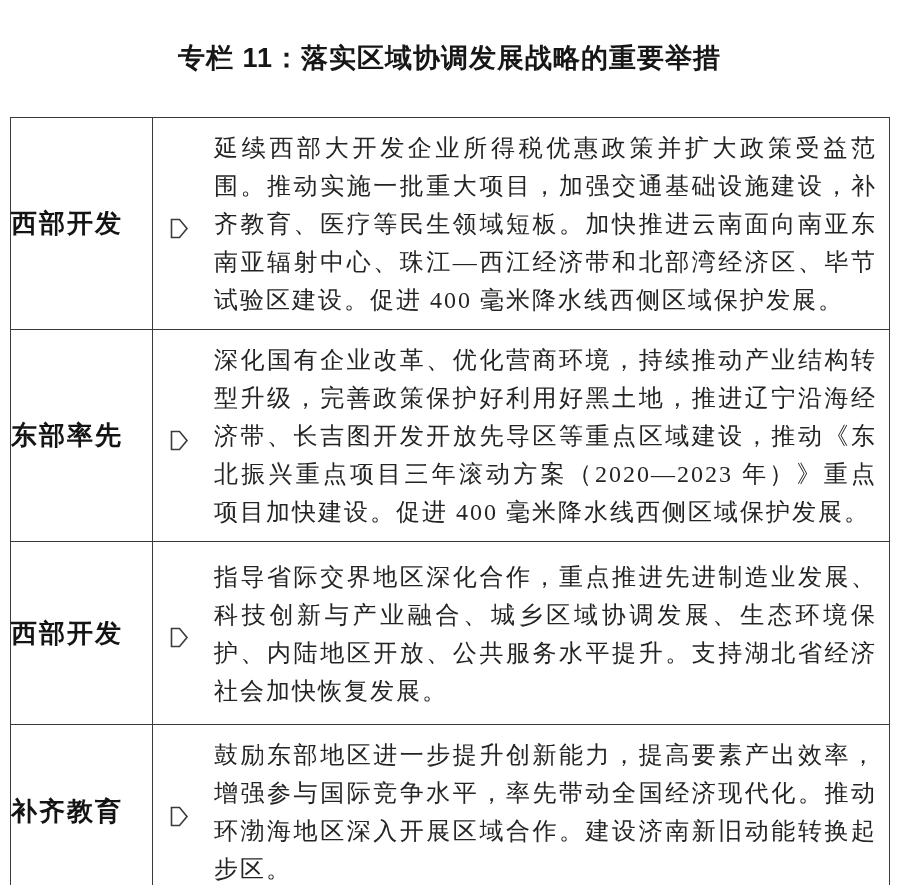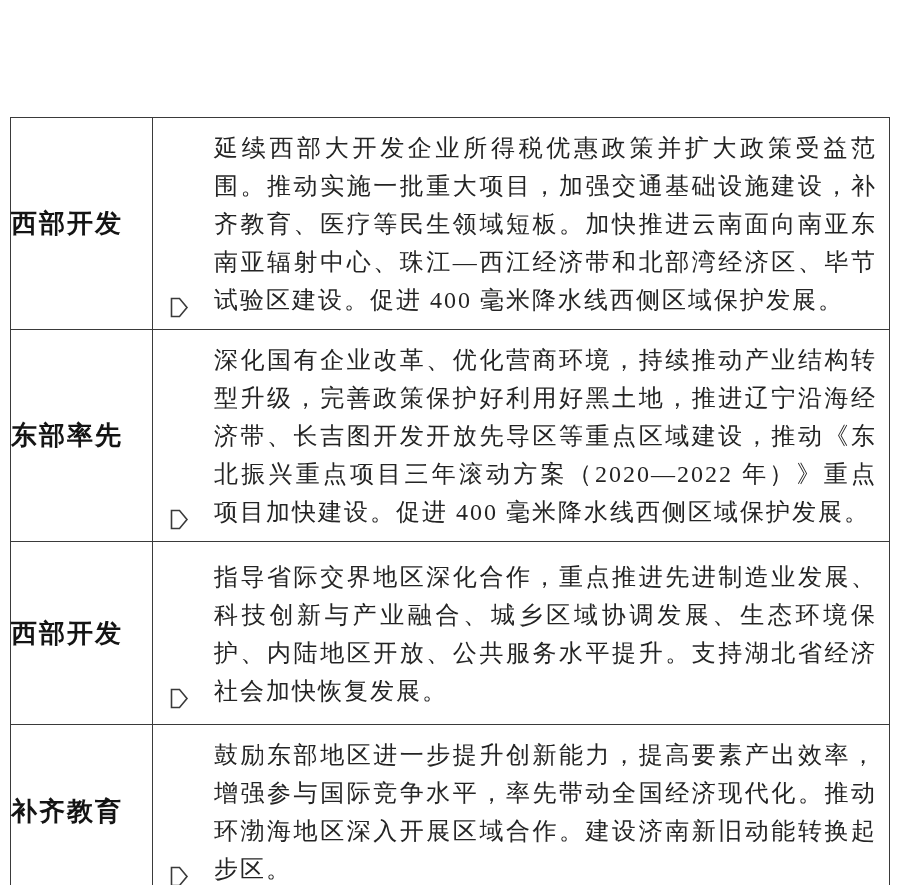--- a/index.html
+++ b/index.html
@@ -42,21 +42,21 @@
     text-align: left;
     font-family: "Liberation Sans", "DejaVu Sans", sans-serif;
     font-weight: bold;
     font-size: 26px;
     letter-spacing: 2px;
     color: #141414;
   }
   td.content-cell { vertical-align: top; }
   .cell-inner {
     display: flex;
-    align-items: flex-end;
+    align-items: center;
     padding: 11px 12px 10px 16px;
   }
   .bullet {
     flex: 0 0 auto;
     margin-top: 8px;
     margin-right: 24px;
     line-height: 0;
   }
   .measure-text {
     flex: 1 1 auto;
@@ -71,20 +71,21 @@
   tr.row-0 td { height: 201px; }
   tr.row-1 td { height: 198px; }
   tr.row-2 td { height: 183px; }
   tr.row-3 td { height: 155px; }
 </style>
 </head>
 <body>
 
 <div class="page">
 
+  <div class="doc-title">专栏 11：落实区域协调发展战略的重要举措</div>
 
   <table class="measures">
     <tbody>
 
       <tr class="row-0">
         <td class="label-cell">
           <span>西部开发</span>
         </td>
         <td class="content-cell">
           <div class="cell-inner">
@@ -102,21 +103,21 @@
         <td class="label-cell">
           <span>东部率先</span>
         </td>
         <td class="content-cell">
           <div class="cell-inner">
             <span class="bullet">
               <svg width="21" height="23" viewBox="0 0 21 23">
                   <polygon points="2.5,2.5 10.5,2.5 18,11.5 10.5,20.5 2.5,20.5" fill="none" stroke="#3a3a3a" stroke-width="1.6"></polygon>
                 </svg>
             </span>
-            <p class="measure-text">深化国有企业改革、优化营商环境，持续推动产业结构转型升级，完善政策保护好利用好黑土地，推进辽宁沿海经济带、长吉图开发开放先导区等重点区域建设，推动《东北振兴重点项目三年滚动方案（2020—2022 年）》重点项目加快建设。促进 400 毫米降水线西侧区域保护发展。</p>
+            <p class="measure-text">深化国有企业改革、优化营商环境，持续推动产业结构转型升级，完善政策保护好利用好黑土地，推进辽宁沿海经济带、长吉图开发开放先导区等重点区域建设，推动《东北振兴重点项目三年滚动方案（2020—2023 年）》重点项目加快建设。促进 400 毫米降水线西侧区域保护发展。</p>
           </div>
         </td>
       </tr>
 
       <tr class="row-2">
         <td class="label-cell">
           <span>西部开发</span>
         </td>
         <td class="content-cell">
           <div class="cell-inner">

